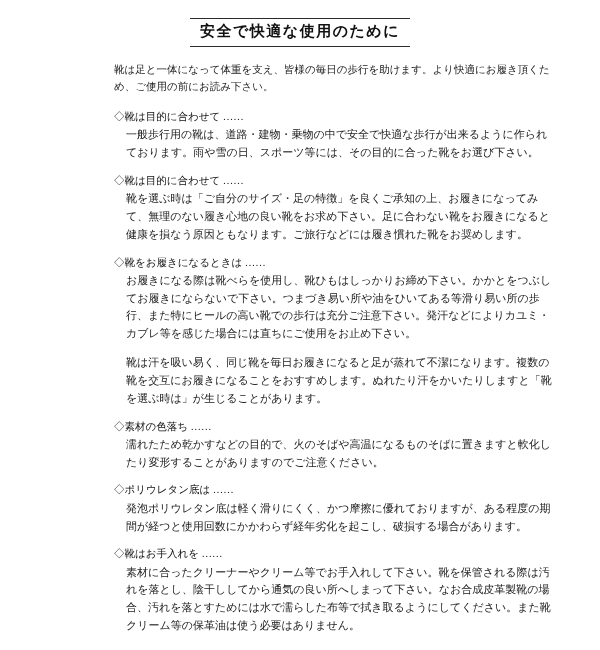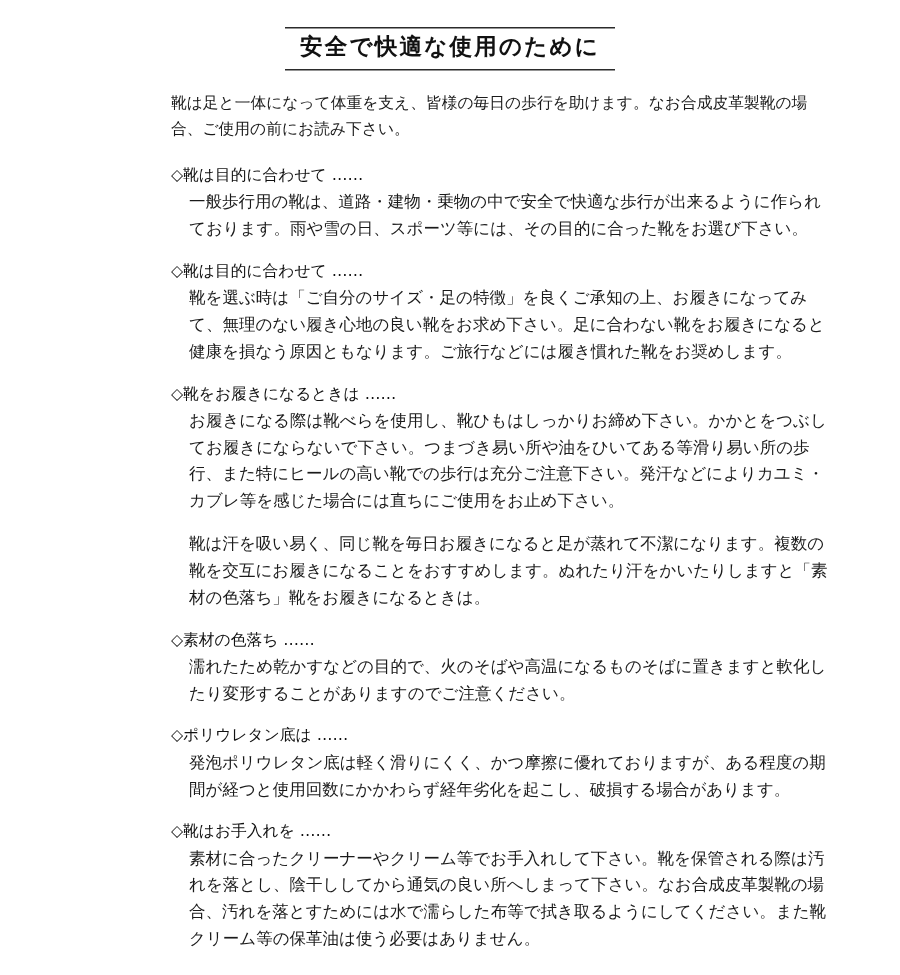--- a/index.html
+++ b/index.html
@@ -13,20 +13,21 @@
     font-family: "DejaVu Sans", "Liberation Sans", sans-serif;
     color: #1a1a1a;
     overflow: hidden;
   }
   .page {
     position: relative;
     width: 600px;
     height: 650px;
     box-sizing: border-box;
     padding: 12px 18px 10px 18px;
+    font-family: Liberation Serif, serif;
   }
   .title-wrap {
     text-align: center;
     margin: 6px 0 14px 0;
   }
   .title {
     display: inline-block;
     font-size: 15px;
     font-weight: bold;
     letter-spacing: 1.5px;
@@ -66,39 +67,39 @@
 </style>
 </head>
 <body>
 
 <div class="page">
 
   <div class="title-wrap">
     <span class="title">安全で快適な使用のために</span>
   </div>
 
-  <p class="intro">靴は足と一体になって体重を支え、皆様の毎日の歩行を助けます。なお合成皮革製靴の場合、ご使用の前にお読み下さい。</p>
+  <p class="intro">靴は足と一体になって体重を支え、皆様の毎日の歩行を助けます。より快適にお履き頂くため、ご使用の前にお読み下さい。</p>
 
   <div class="section">
     <div class="sec-head">◇靴は目的に合わせて ……</div>
     <div class="sec-body">一般歩行用の靴は、道路・建物・乗物の中で安全で快適な歩行が出来るように作られております。雨や雪の日、スポーツ等には、その目的に合った靴をお選び下さい。</div>
   </div>
 
   <div class="section">
     <div class="sec-head">◇靴は目的に合わせて ……</div>
     <div class="sec-body">靴を選ぶ時は「ご自分のサイズ・足の特徴」を良くご承知の上、お履きになってみて、無理のない履き心地の良い靴をお求め下さい。足に合わない靴をお履きになると健康を損なう原因ともなります。ご旅行などには履き慣れた靴をお奨めします。</div>
   </div>
 
   <div class="section">
     <div class="sec-head">◇靴をお履きになるときは ……</div>
     <div class="sec-body">お履きになる際は靴べらを使用し、靴ひもはしっかりお締め下さい。かかとをつぶしてお履きにならないで下さい。つまづき易い所や油をひいてある等滑り易い所の歩行、また特にヒールの高い靴での歩行は充分ご注意下さい。発汗などによりカユミ・カブレ等を感じた場合には直ちにご使用をお止め下さい。</div>
   </div>
 
   <div class="section">
-    <div class="sec-body">靴は汗を吸い易く、同じ靴を毎日お履きになると足が蒸れて不潔になります。複数の靴を交互にお履きになることをおすすめします。ぬれたり汗をかいたりしますと「素材の色落ち」靴をお履きになるときは。</div>
+    <div class="sec-body">靴は汗を吸い易く、同じ靴を毎日お履きになると足が蒸れて不潔になります。複数の靴を交互にお履きになることをおすすめします。ぬれたり汗をかいたりしますと「靴を選ぶ時は」が生じることがあります。</div>
   </div>
 
   <div class="section">
     <div class="sec-head">◇素材の色落ち ……</div>
     <div class="sec-body">濡れたため乾かすなどの目的で、火のそばや高温になるものそばに置きますと軟化したり変形することがありますのでご注意ください。</div>
   </div>
 
   <div class="section">
     <div class="sec-head">◇ポリウレタン底は ……</div>
     <div class="sec-body">発泡ポリウレタン底は軽く滑りにくく、かつ摩擦に優れておりますが、ある程度の期間が経つと使用回数にかかわらず経年劣化を起こし、破損する場合があります。</div>

